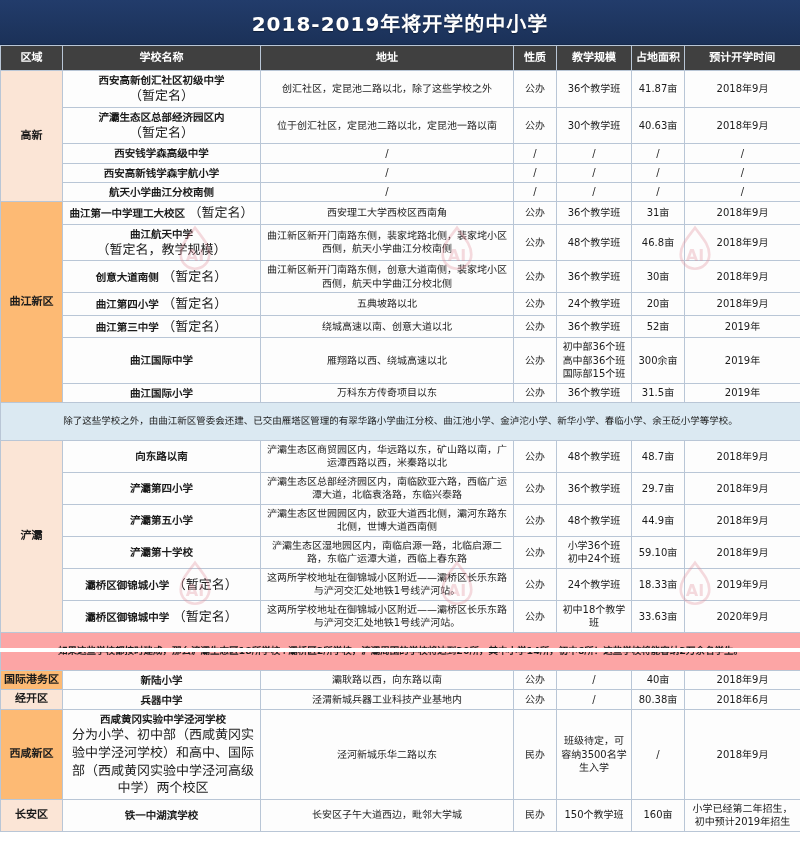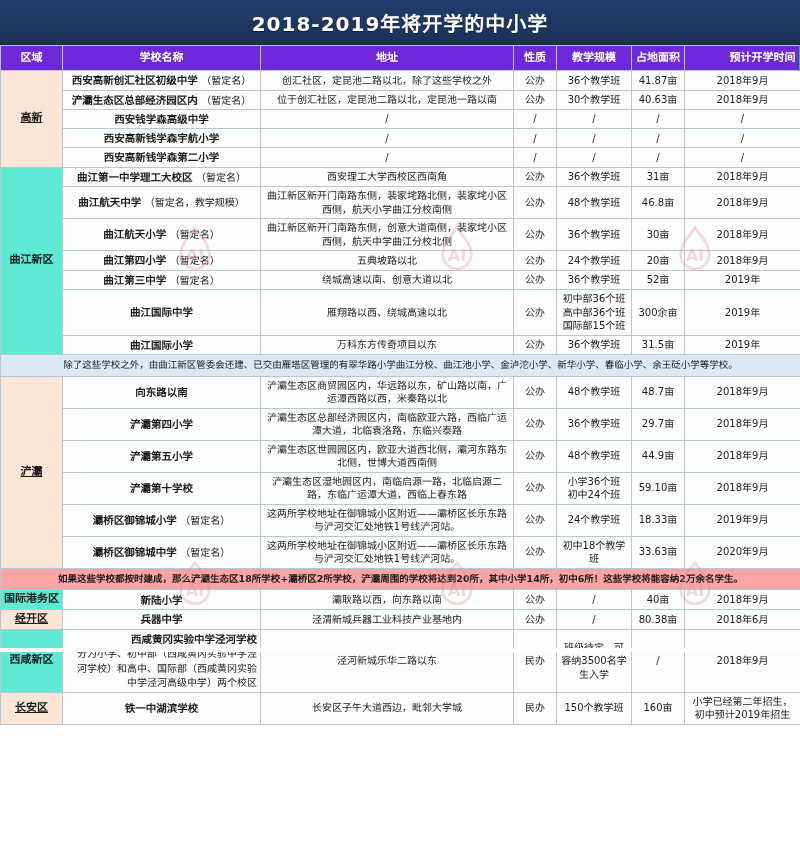--- a/index.html
+++ b/index.html
@@ -40,55 +40,55 @@
   }
   table.grid td,table.grid th{
     border:1px solid #b9c6d6;
     padding:2px 3px;
     vertical-align:middle;
     text-align:center;
     line-height:1.35;
     background-clip:padding-box;
   }
   thead th{
-    background:#6d28d9;
+    background:#404040;
     color:#ffffff;
     font-weight:bold;
     font-size:11px;
     height:20px;
     border:1px solid #1f3864;
     border-right:1px solid #4a6siena;
     border-right:1px solid #4a618f;
   }
-  thead th:last-child{border-right:4px solid #22c55e;text-align:right;}
+  thead th:last-child{border-right:2px solid #22c55e;}
 
   td.region{
     font-weight:bold;
     font-size:11px;
     border-left:1px solid #b9c6d6;
   }
-  td.region.peach{background:#fbe5d6;text-decoration:underline;}
-  td.region.blue{background:#5eead4;}
+  td.region.peach{background:#fbe5d6;}
+  td.region.blue{background:#fdba74;}
 
   td.school{
     font-weight:bold;
     font-size:10.5px;
     background:#fdfdfd;
     text-align:center;
   }
-  td.school .sub{font-weight:normal;font-size:10px;}
-  td.school.left{text-align:right;padding-left:6px;}
+  td.school .sub{font-weight:normal;font-size:13px;}
+  td.school.left{text-align:center;padding-left:6px;}
   td.addr{background:#fdfdfd;font-size:10px;}
   td.c{background:#fdfdfd;font-size:10px;}
 
   tr.note td{
     font-size:9.5px;
     text-align:center;
     font-weight:normal;
-    padding:4px 6px;
+    padding:12px 6px;
   }
   tr.note td.note-blue{background:#dbe9f2;}
   tr.note td.note-peach{background:#fca5a5;font-weight:bold;}
 
   
   .wm{
     position:absolute;
     width:54px;height:50px;
     pointer-events:none;
     opacity:.30;
@@ -156,21 +156,21 @@
         </tr>
         <tr>
           <td class="school"><span>西安高新钱学森宇航小学</span></td>
           <td class="addr">/</td>
           <td class="c">/</td>
           <td class="c">/</td>
           <td class="c">/</td>
           <td class="c">/</td>
         </tr>
         <tr>
-          <td class="school"><span>西安高新钱学森第二小学</span></td>
+          <td class="school"><span>航天小学曲江分校南侧</span></td>
           <td class="addr">/</td>
           <td class="c">/</td>
           <td class="c">/</td>
           <td class="c">/</td>
           <td class="c">/</td>
         </tr>
         <tr>
           <td class="region blue" rowspan="7">曲江新区</td>
           <td class="school"><span>曲江第一中学理工大校区</span> <span class="sub">（暂定名）</span></td>
           <td class="addr">西安理工大学西校区西南角</td>
@@ -181,21 +181,21 @@
         </tr>
         <tr>
           <td class="school"><span>曲江航天中学</span> <span class="sub">（暂定名，教学规模）</span></td>
           <td class="addr">曲江新区新开门南路东侧，裴家垞路北侧，裴家垞小区西侧，航天小学曲江分校南侧</td>
           <td class="c">公办</td>
           <td class="c">48个教学班</td>
           <td class="c">46.8亩</td>
           <td class="c">2018年9月</td>
         </tr>
         <tr>
-          <td class="school"><span>曲江航天小学</span> <span class="sub">（暂定名）</span></td>
+          <td class="school"><span>创意大道南侧</span> <span class="sub">（暂定名）</span></td>
           <td class="addr">曲江新区新开门南路东侧，创意大道南侧，裴家垞小区西侧，航天中学曲江分校北侧</td>
           <td class="c">公办</td>
           <td class="c">36个教学班</td>
           <td class="c">30亩</td>
           <td class="c">2018年9月</td>
         </tr>
         <tr>
           <td class="school"><span>曲江第四小学</span> <span class="sub">（暂定名）</span></td>
           <td class="addr">五典坡路以北</td>
           <td class="c">公办</td>

